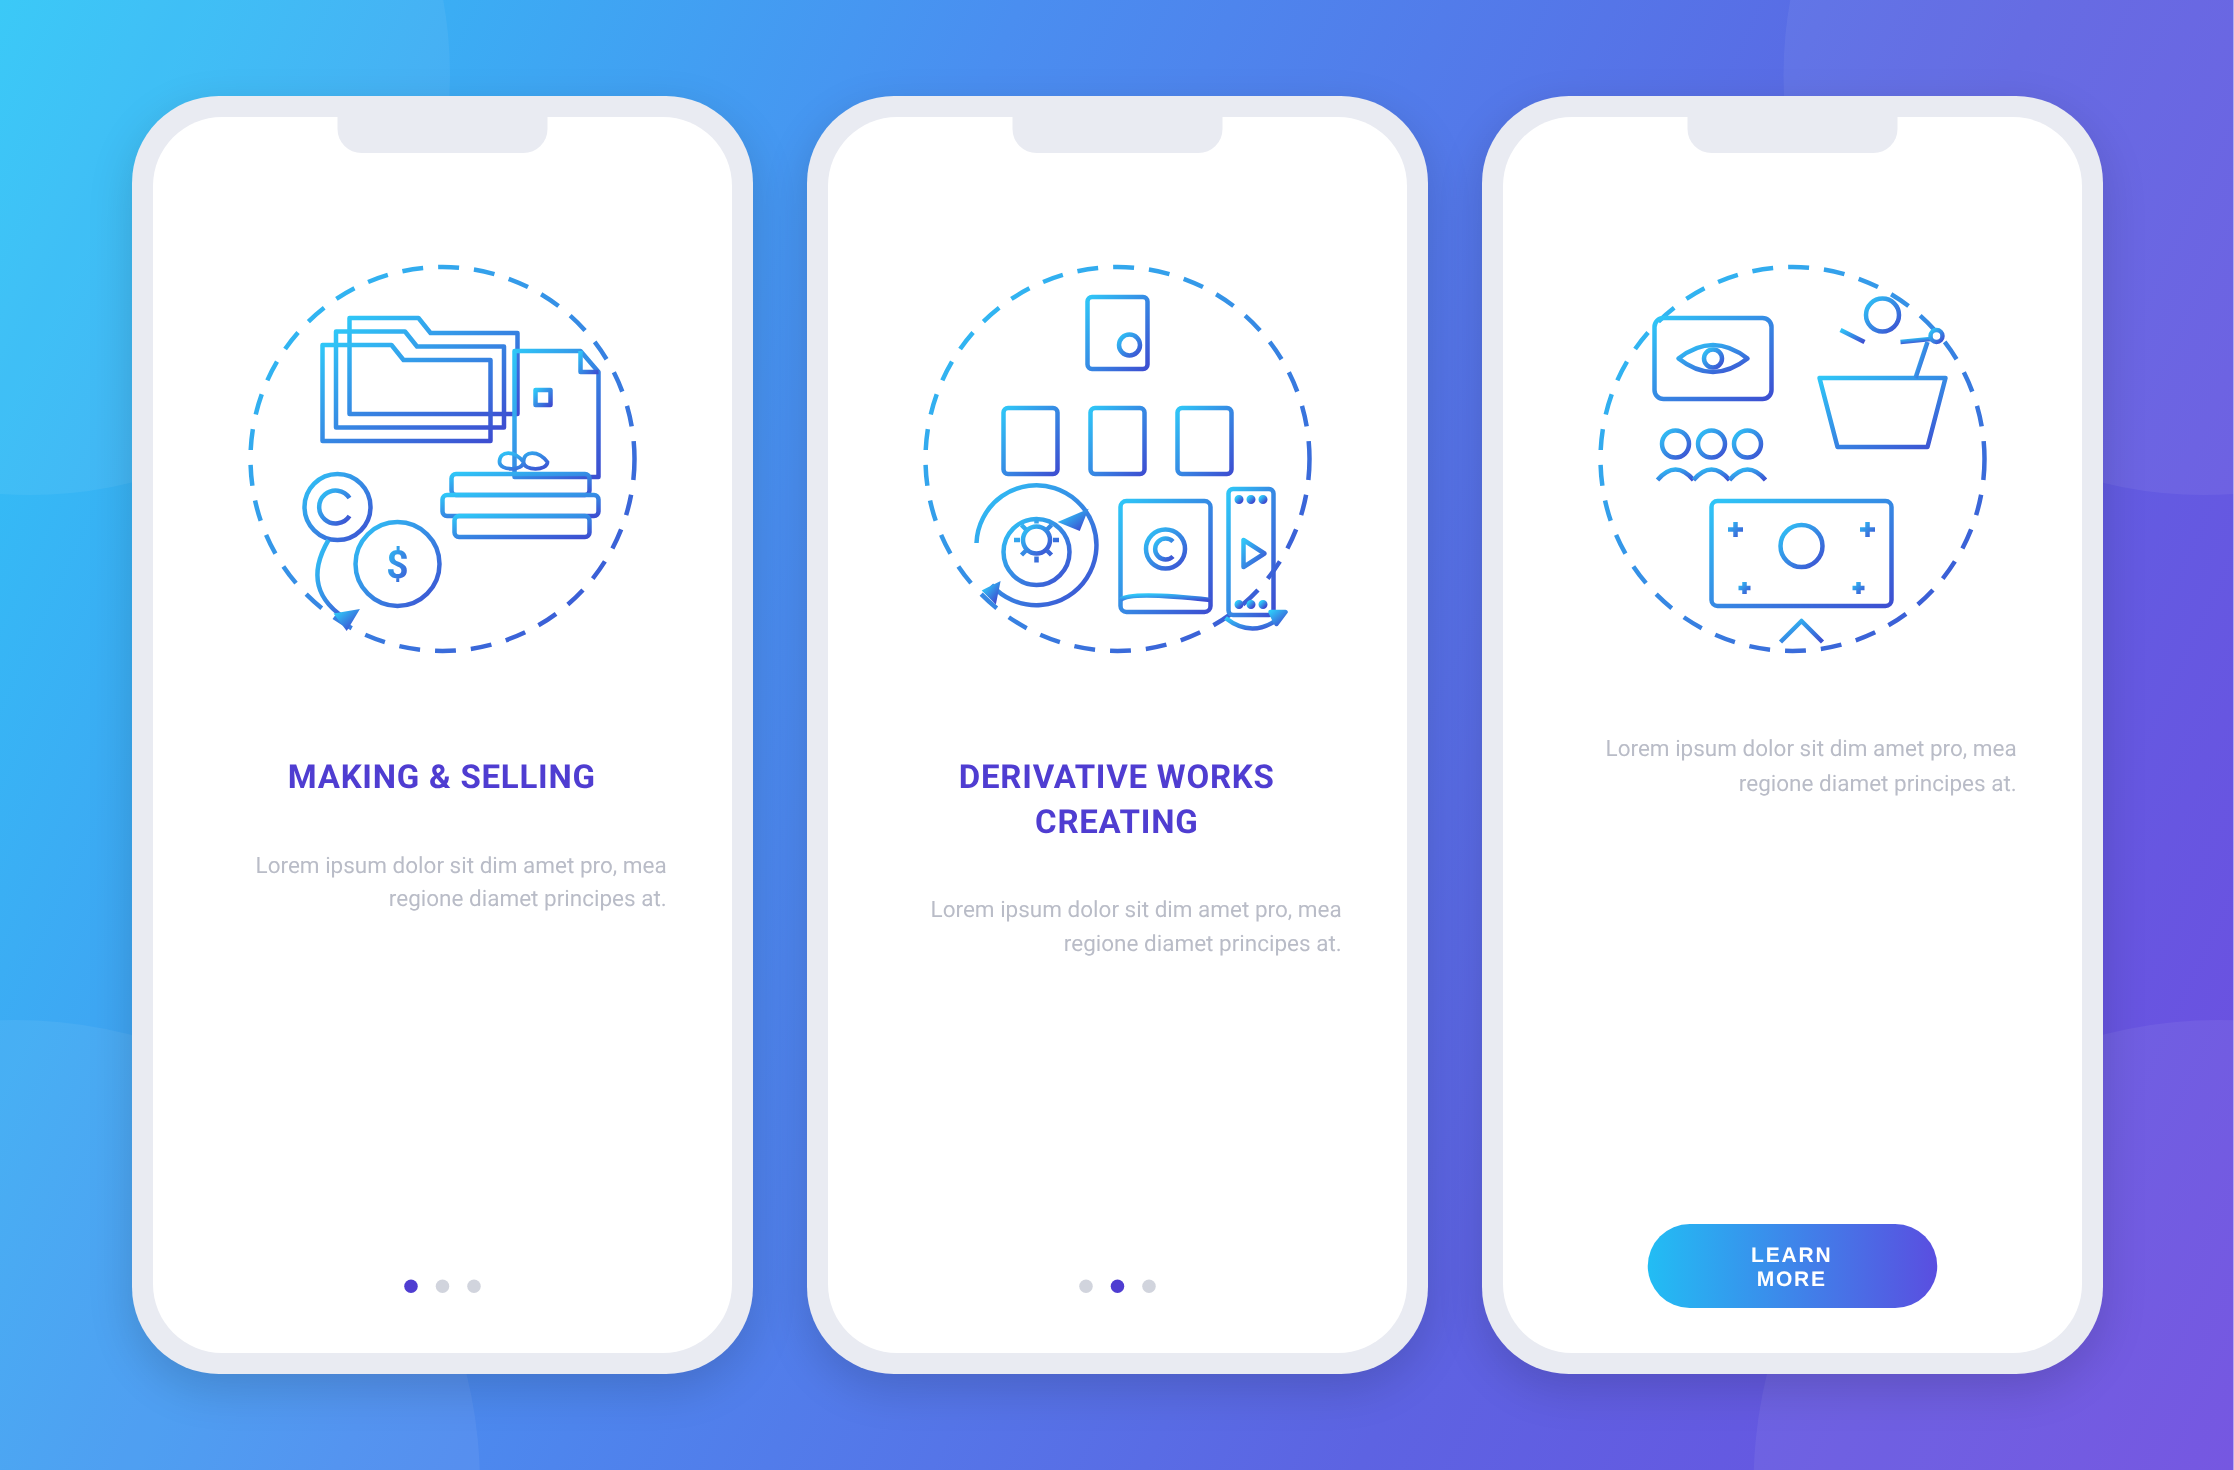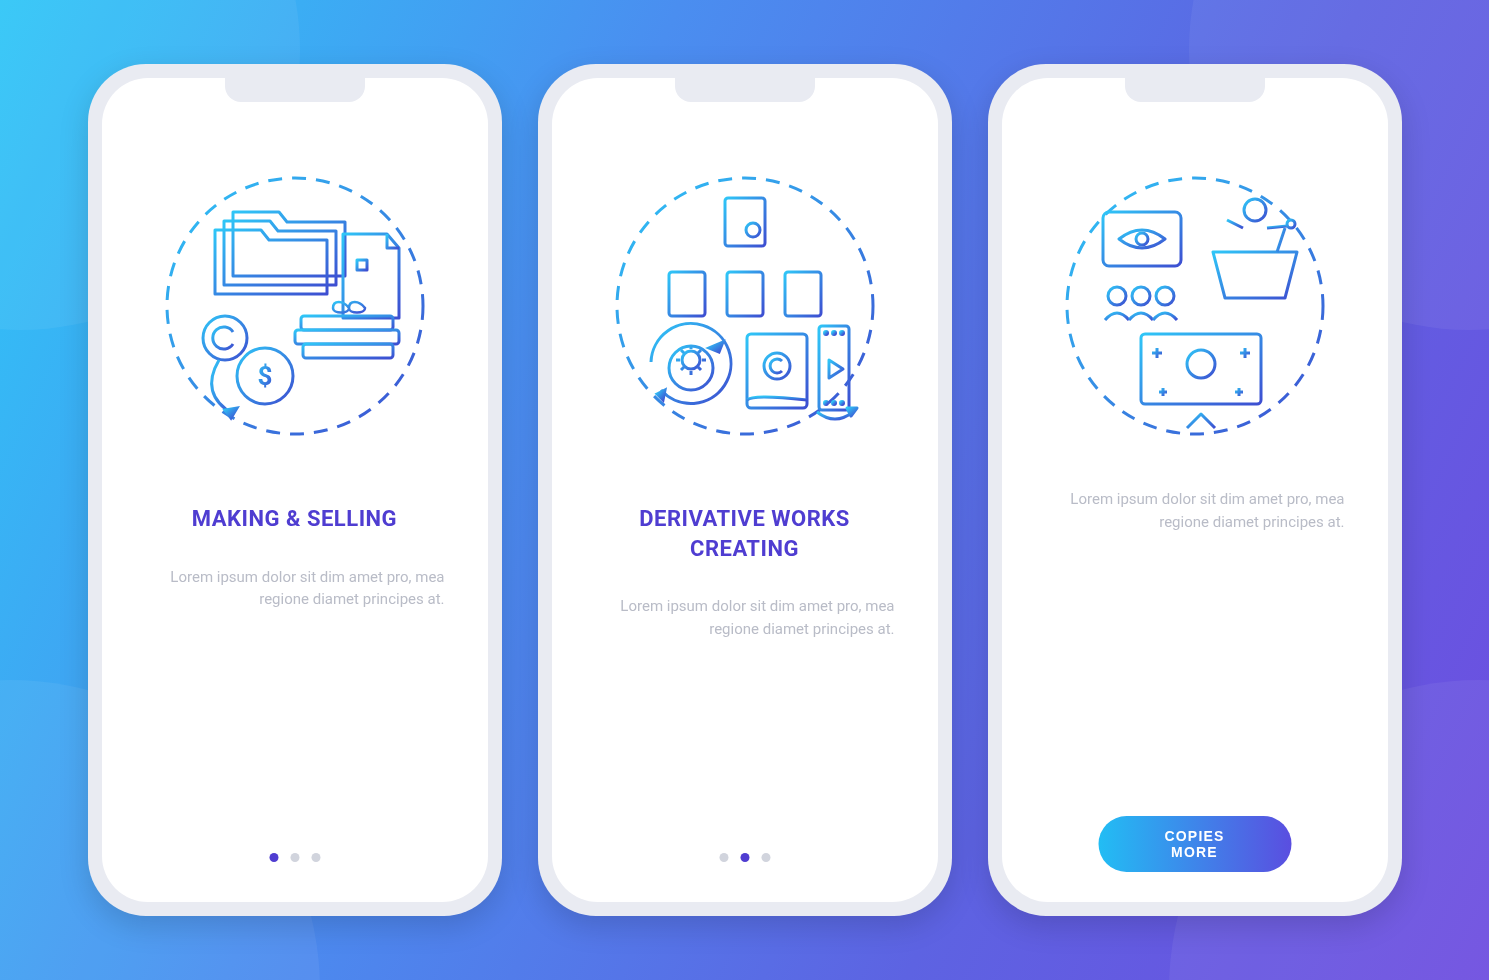--- a/index.html
+++ b/index.html
@@ -335,17 +335,17 @@
             <path d="M112 192 l0 10 M107 197 l10 0"></path>
             <path d="M200 192 l0 10 M195 197 l10 0"></path>
             <path d="M118 232 l0 8 M114 236 l8 0"></path>
             <path d="M194 232 l0 8 M190 236 l8 0"></path>
           </g>
         </svg>
       </div>
 
       <p class="body">Lorem ipsum dolor sit dim amet pro, mea regione diamet principes at.</p>
 
-      <button class="cta">COPIES MORE</button>
+      <button class="cta">LEARN MORE</button>
     </div>
   </div>
 
 </div>
 
 </body></html>

